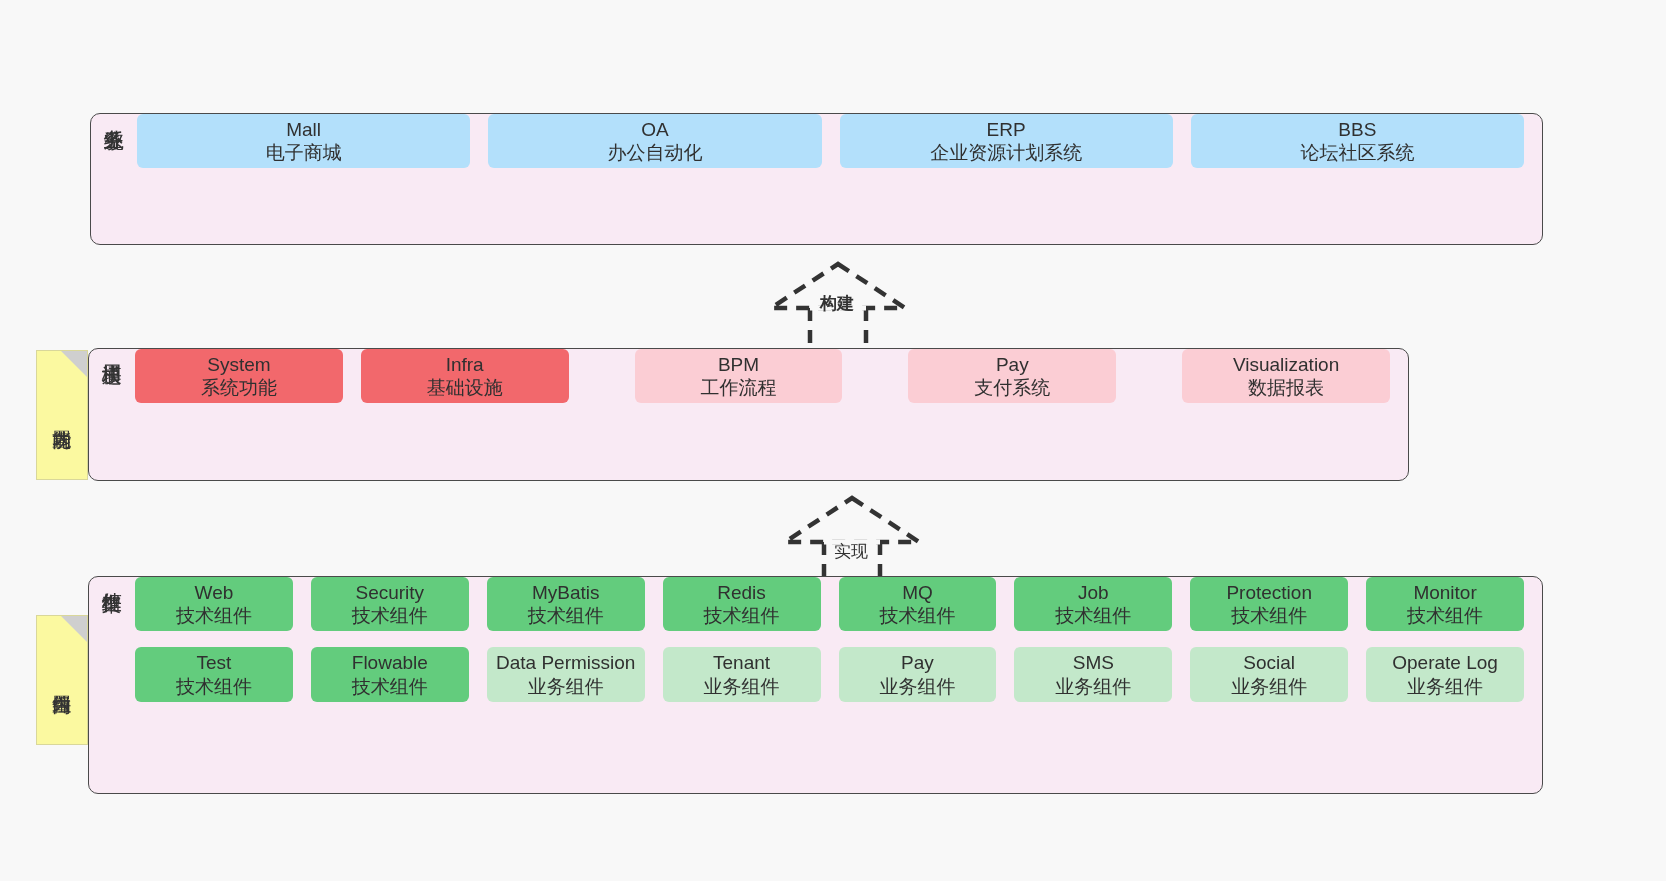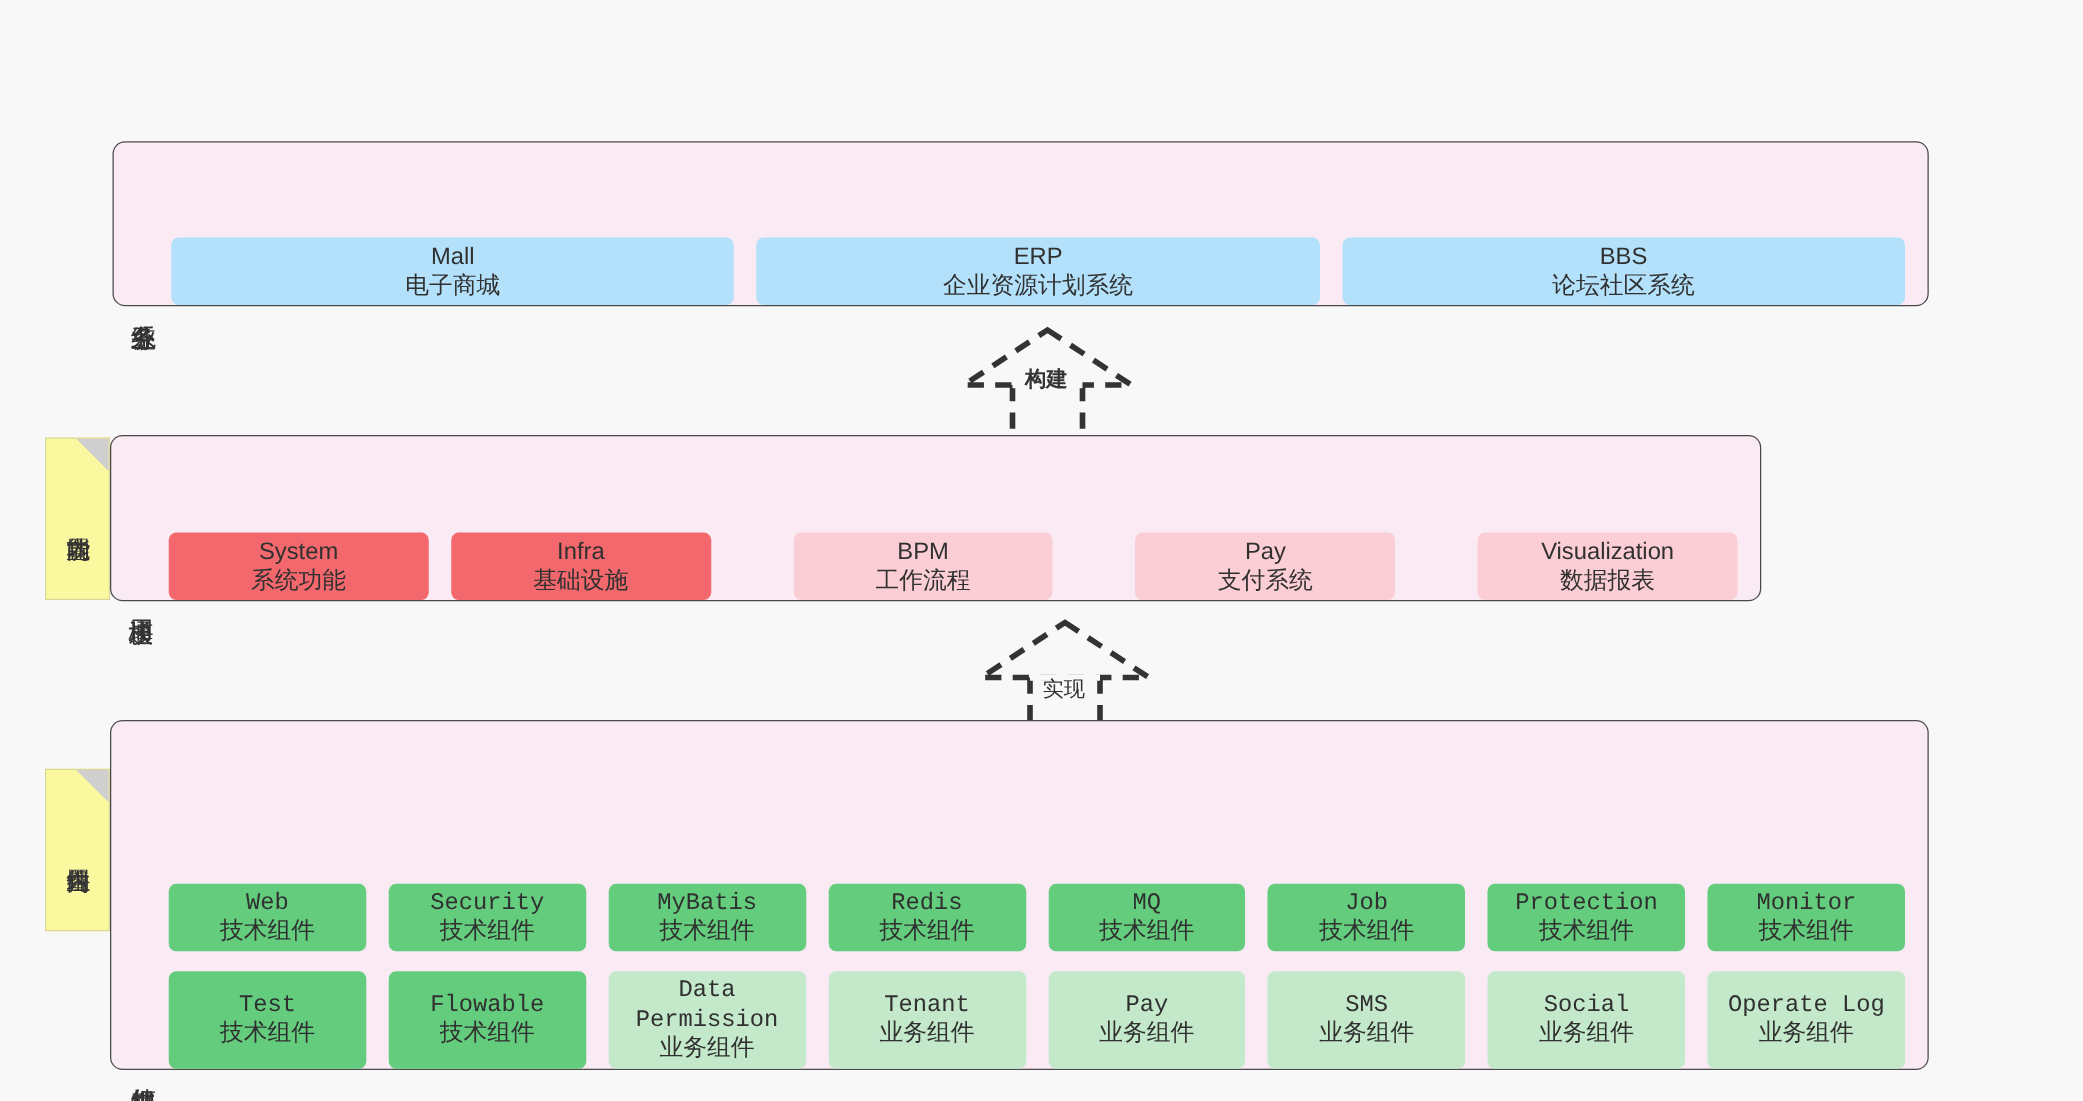--- a/index.html
+++ b/index.html
@@ -23,21 +23,21 @@
   }
 
   
   .layer {
     position: absolute;
     background: #f9eaf4;
     border: 1.6px solid #4a4a4a;
     border-radius: 10px;
     box-sizing: border-box;
     display: flex;
-    align-items: flex-end;
+    align-items: flex-start;
   }
   .layer-title {
     flex: 0 0 auto;
     width: 46px;
     display: flex;
     align-items: center;
     justify-content: center;
     font-size: 20px;
     line-height: 1.12;
     letter-spacing: 0;
@@ -135,20 +135,24 @@
 
 <div id="canvas">
 
   <div class="layer" id="layer-business" style="left:90px; top:113px; width:1453px; height:132px;">
     <div class="layer-title">业务系统</div>
     <div class="layer-body">
       <div class="row">
         <div class="card c-blue">
           <span class="t-en">Mall</span>
           <span class="t-cn">电子商城</span>
+        </div>
+        <div class="card c-blue">
+          <span class="t-en">OA</span>
+          <span class="t-cn">办公自动化</span>
         </div>
         <div class="card c-blue">
           <span class="t-en">ERP</span>
           <span class="t-cn">企业资源计划系统</span>
         </div>
         <div class="card c-blue">
           <span class="t-en">BBS</span>
           <span class="t-cn">论坛社区系统</span>
         </div>
       </div>
@@ -204,21 +208,21 @@
       <line x1="50" y1="50" x2="50" y2="95" stroke="#333333" stroke-width="4.5" stroke-dasharray="13,9"></line>
       <line x1="106" y1="50" x2="106" y2="95" stroke="#333333" stroke-width="4.5" stroke-dasharray="13,9"></line>
       <line x1="50" y1="50" x2="106" y2="50" stroke="#f8f8f8" stroke-width="5"></line>
     </svg>
     <div class="connector-label" style="left:60px; top:48px;">实现</div>
   </div>
 
   <div class="note" style="left:36px; top:615px; width:52px; height:130px;">
     <span class="note-text">内置组件</span>
   </div>
-  <div class="layer" id="layer-framework" style="left:88px; top:576px; width:1455px; height:280px;font-family:Liberation Mono, monospace;">
+  <div class="layer" id="layer-framework" style="left:88px; top:576px; width:1455px; height:218px;">
     <div class="layer-title">框架组件</div>
     <div class="layer-body">
 
       <div class="row">
         <div class="card c-green-strong">
           <span class="t-en">Web</span>
           <span class="t-cn">技术组件</span>
         </div>
         <div class="card c-green-strong">
           <span class="t-en">Security</span>

